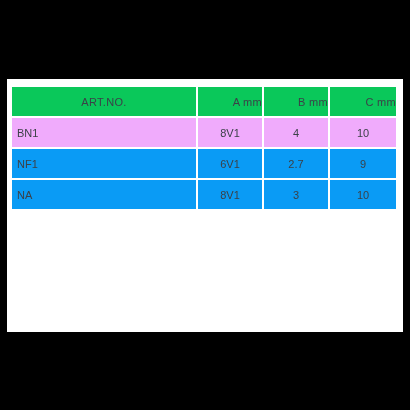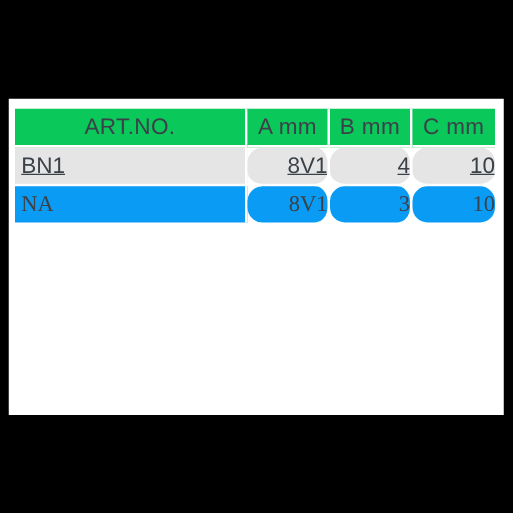--- a/index.html
+++ b/index.html
@@ -44,62 +44,60 @@
     border-collapse: separate;
     border-spacing: 0;
     width: 384px;
     table-layout: fixed;
   }
 
   table.spec-table th,
   table.spec-table td {
     height: 29px;
     padding: 0;
-    font-size: 18px;
+    font-size: 11px;
     color: #3b4148;
     border-right: 2px solid #ffffff;
     border-bottom: 2px solid #ffffff;
     overflow: hidden;
     white-space: nowrap;
   }
   table.spec-table th:last-child,
   table.spec-table td:last-child {
     border-right: none;
   }
   table.spec-table tr:last-child td {
     border-bottom: none;
-    font-family: Liberation Serif, serif;
   }
 
   
   col.c-art { width: 186px; }
   col.c-a   { width: 66px; }
   col.c-b   { width: 66px; }
   col.c-c   { width: 66px; }
 
   
   thead th {
     background: #0ac85a;
     font-weight: normal;
-    text-align: center;
+    text-align: right;
     letter-spacing: 0.3px;
   }
   thead th.art-head { text-align: center; }
 
   
   tbody td.art-cell {
     text-align: left;
     padding-left: 5px;
   }
   tbody td.num-cell {
-    text-align: right;
-    border-radius: 12px;
+    text-align: center;
   }
 
-  tbody tr.row-light td { background: #e5e5e5; text-decoration: underline; }
+  tbody tr.row-light td { background: #f0abfc; }
   tbody tr.row-dark  td { background: #0a9bf5; }
 
 </style>
 </head>
 <body>
 
 <div id="stage">
 
   <div id="card">
 
@@ -123,20 +121,26 @@
 
         <tbody id="table-body">
 
         <tr class="row-light">
               <td class="art-cell">BN1</td>
               <td class="num-cell">8V1</td>
               <td class="num-cell">4</td>
               <td class="num-cell">10</td>
             </tr>
             <tr class="row-dark">
+              <td class="art-cell">NF1</td>
+              <td class="num-cell">6V1</td>
+              <td class="num-cell">2.7</td>
+              <td class="num-cell">9</td>
+            </tr>
+            <tr class="row-dark">
               <td class="art-cell">NA</td>
               <td class="num-cell">8V1</td>
               <td class="num-cell">3</td>
               <td class="num-cell">10</td>
             </tr>
           </tbody>
       </table>
     </div>
 
   </div>

